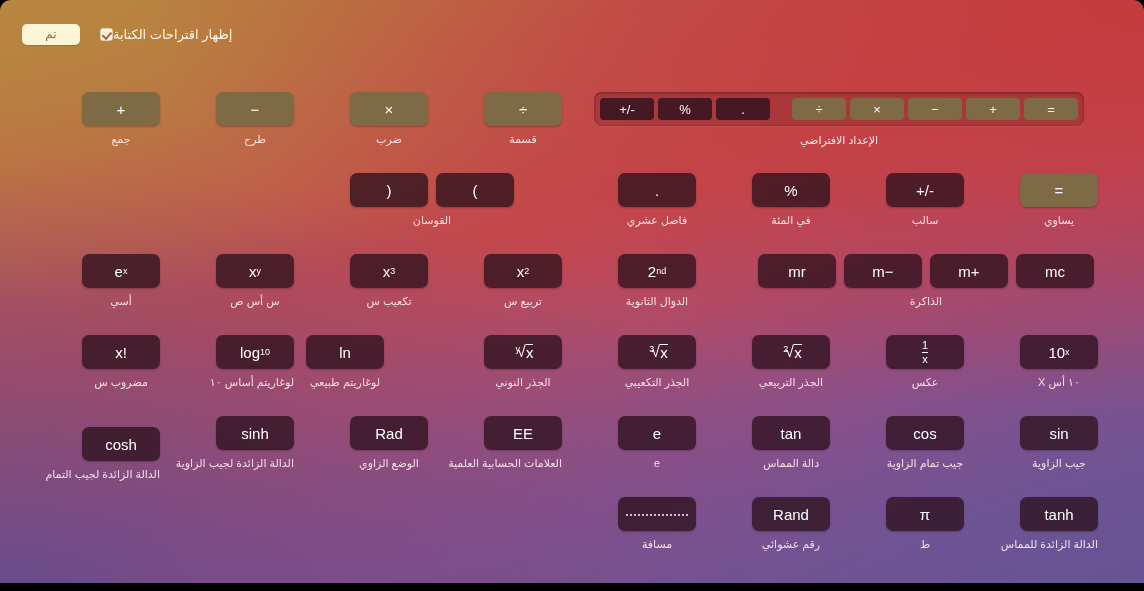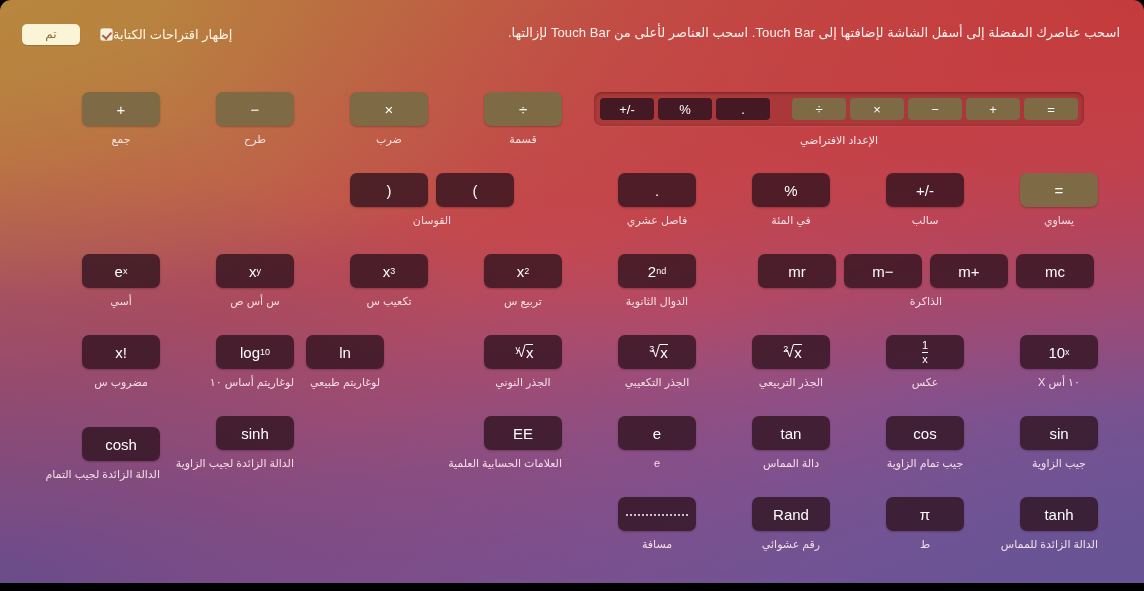--- a/index.html
+++ b/index.html
@@ -228,21 +228,20 @@
     font-size: 11px;
   }
 </style>
 </head>
 <body>
 
 <div id="window">
 
   <div id="header">
 
-    <div id="instructions">اسحب عناصرك المفضلة إلى أسفل الشاشة لإضافتها إلى Touch Bar. اسحب العناصر لأعلى من Touch Bar لإزالتها.</div>
 
     <div id="suggestions-wrap">
       <div id="suggestions-checkbox"></div>
       <div id="suggestions-label">إظهار اقتراحات الكتابة</div>
     </div>
 
     <button id="done-button">تم</button>
   </div>
 
   <div id="palette">
@@ -425,20 +424,24 @@
       <div class="cell" style="right:984px;margin-top:11px;">
         <div class="key dark">cosh</div>
         <div class="caption">الدالة الزائدة لجيب التمام</div>
       </div>
 
       <div class="cell" style="right:850px;">
         <div class="key dark">sinh</div>
         <div class="caption">الدالة الزائدة لجيب الزاوية</div>
       </div>
 
+      <div class="cell" style="right:716px;">
+        <div class="key dark">Rad</div>
+        <div class="caption">الوضع الزاوي</div>
+      </div>
 
       <div class="cell" style="right:582px;">
         <div class="key dark">EE</div>
         <div class="caption">العلامات الحسابية العلمية</div>
       </div>
 
       <div class="cell" style="right:448px;">
         <div class="key dark">e</div>
         <div class="caption">e</div>
       </div>

